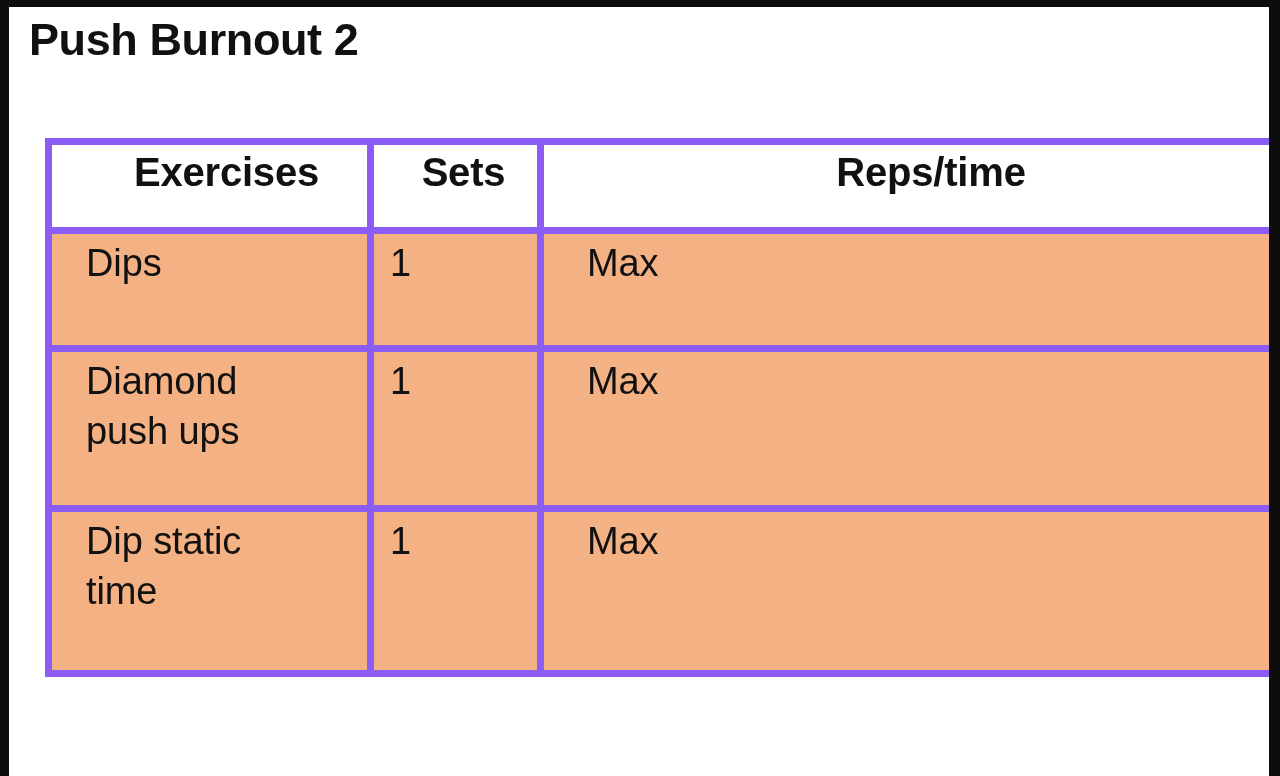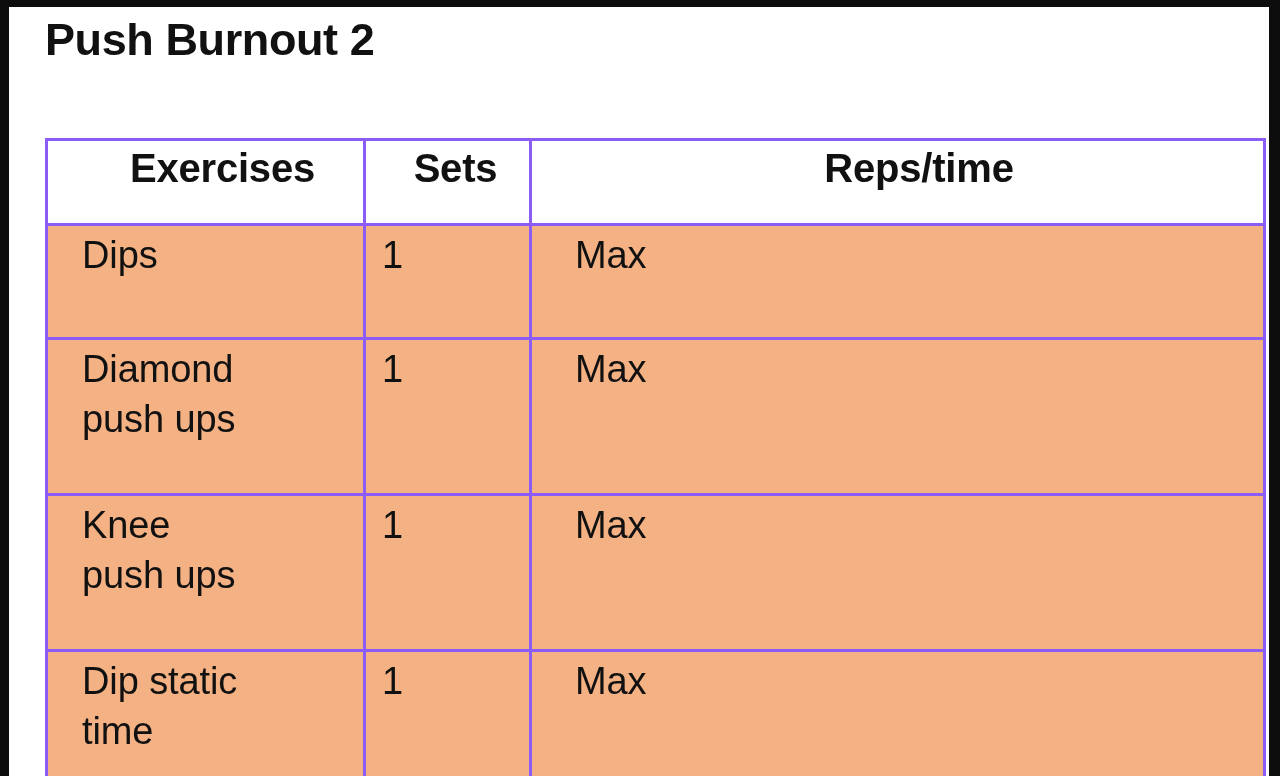--- a/index.html
+++ b/index.html
@@ -31,42 +31,42 @@
     position: relative;
     width: 100%;
     height: 100%;
     background: #ffffff;
     overflow: hidden;
   }
 
   
   #slide-title {
     position: absolute;
-    left: 36px;
+    left: 20px;
     top: 6px;
     font-size: 45px;
     font-weight: bold;
     letter-spacing: -0.4px;
     color: #111111;
     line-height: 1.2;
     white-space: nowrap;
   }
 
   
   #workout-table {
     position: absolute;
     left: 36px;
     top: 131px;
     width: 1209px;
     border-collapse: collapse;
     table-layout: fixed;
   }
   #workout-table th,
   #workout-table td {
-    border: 3px solid #8b5cf6;
+    border: 7px solid #8b5cf6;
     vertical-align: top;
     padding: 4px 0 6px 0;
     color: #111111;
   }
   #workout-table th {
     background: #ffffff;
     font-size: 40px;
     font-weight: bold;
     line-height: 1.18;
     letter-spacing: -0.2px;
@@ -137,32 +137,20 @@
             <span class="cell-pad">push ups</span>
           </td>
           <td class="col-sets">
             <span class="cell-pad">1</span>
           </td>
           <td class="col-reps">
             <span class="cell-pad">Max</span>
           </td>
         </tr>
 
-        <tr class="r-tall">
-          <td class="col-exercise">
-            <span class="cell-pad">Knee</span>
-            <span class="cell-pad">push ups</span>
-          </td>
-          <td class="col-sets">
-            <span class="cell-pad">1</span>
-          </td>
-          <td class="col-reps">
-            <span class="cell-pad">Max</span>
-          </td>
-        </tr>
 
         <tr class="r-last">
           <td class="col-exercise">
             <span class="cell-pad">Dip static</span>
             <span class="cell-pad">time</span>
           </td>
           <td class="col-sets">
             <span class="cell-pad">1</span>
           </td>
           <td class="col-reps">

